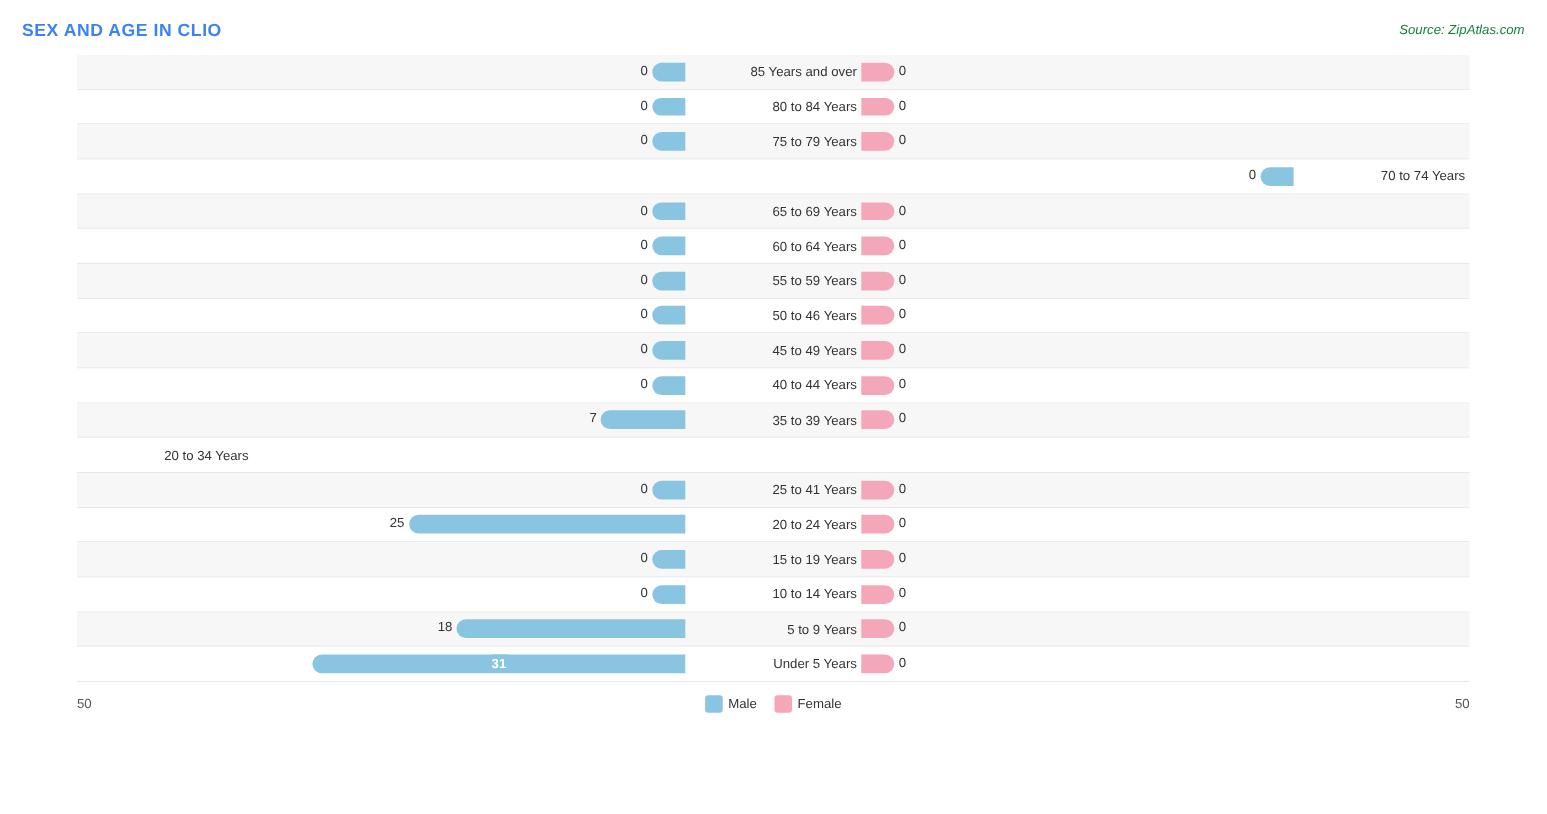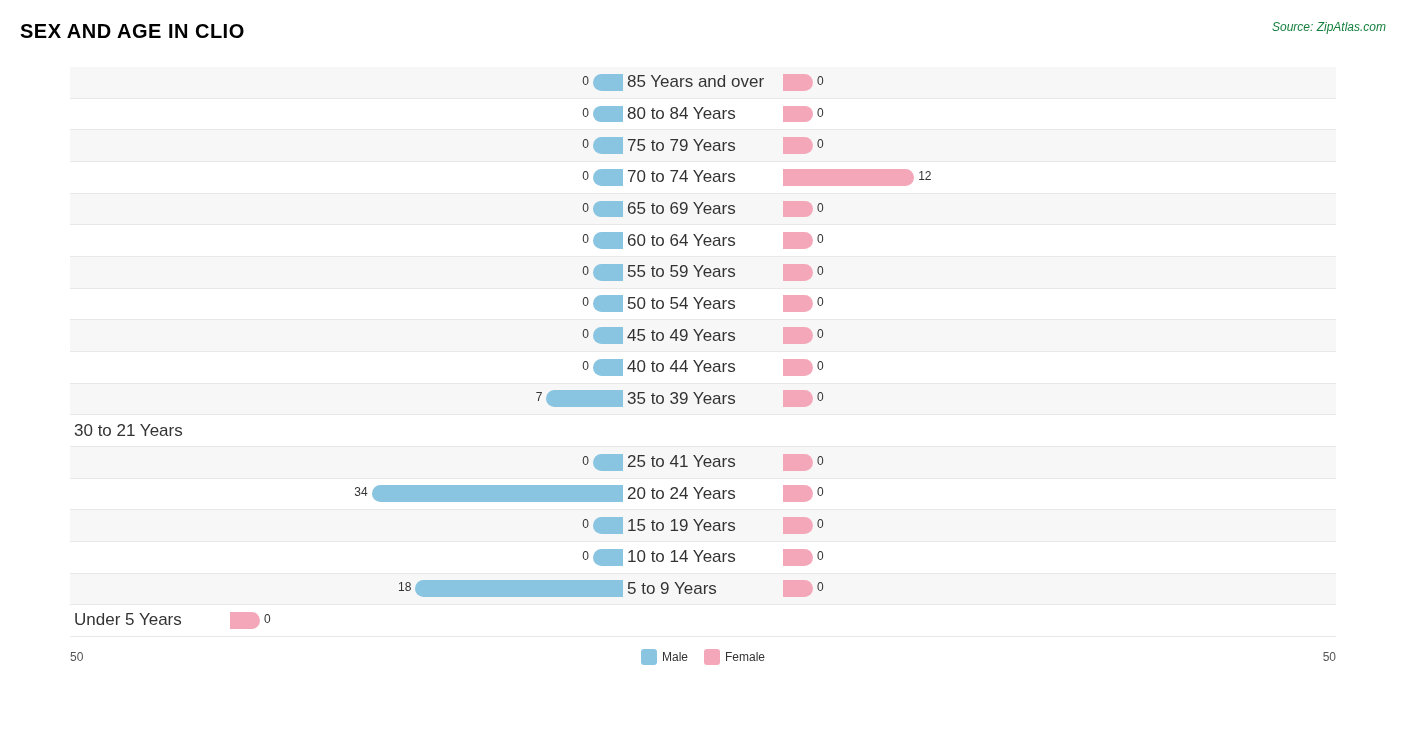--- a/index.html
+++ b/index.html
@@ -11,24 +11,24 @@
       overflow: hidden;
     }
     .chart-container {
       width: 1406px;
       height: 740px;
       padding: 20px 20px 50px 20px;
       position: relative;
       background: #fff;
     }
     .chart-title {
-      font-size: 20px;
+      font-size: 16px;
       font-weight: bold;
-      color: #000000;
-      margin-bottom: 24px;
+      color: #3b82f6;
+      margin-bottom: 12px;
       text-transform: uppercase;
       letter-spacing: 0.5px;
     }
     .source-text {
       position: absolute;
       top: 20px;
       right: 20px;
       font-size: 12px;
       color: #15803d;
       font-style: italic;
@@ -67,22 +67,22 @@
     .right-side {
       flex: 1;
       display: flex;
       align-items: center;
       justify-content: flex-start;
       height: 100%;
       position: relative;
     }
     .center-label {
       width: 160px;
-      text-align: left;
-      font-size: 17px;
+      text-align: right;
+      font-size: 12px;
       color: #333;
       flex-shrink: 0;
       z-index: 2;
       padding: 0 4px;
     }
     .male-bar {
       height: 55%;
       background: #89c4e1;
       border-radius: 12px 0 0 12px;
       min-width: 0;
@@ -204,25 +204,20 @@
             </div>
           </div>
         </div>
         <div class="bar-row">
           <div class="left-side">
             <div class="male-bar" style="width: 30px;">
               <span class="male-value">0</span>
             </div>
           </div>
           <div class="center-label">70 to 74 Years</div>
-          <div class="right-side">
-            <div class="female-bar" style="width: 131.177px;">
-              <span class="female-value">12</span>
-            </div>
-          </div>
         </div>
         <div class="bar-row">
           <div class="left-side">
             <div class="male-bar" style="width: 30px;">
               <span class="male-value">0</span>
             </div>
           </div>
           <div class="center-label">65 to 69 Years</div>
           <div class="right-side">
             <div class="female-bar" style="width: 30px;">
@@ -255,21 +250,21 @@
               <span class="female-value">0</span>
             </div>
           </div>
         </div>
         <div class="bar-row">
           <div class="left-side">
             <div class="male-bar" style="width: 30px;">
               <span class="male-value">0</span>
             </div>
           </div>
-          <div class="center-label">50 to 54 Years</div>
+          <div class="center-label">50 to 46 Years</div>
           <div class="right-side">
             <div class="female-bar" style="width: 30px;">
               <span class="female-value">0</span>
             </div>
           </div>
         </div>
         <div class="bar-row">
           <div class="left-side">
             <div class="male-bar" style="width: 30px;">
               <span class="male-value">0</span>
@@ -302,39 +297,39 @@
             </div>
           </div>
           <div class="center-label">35 to 39 Years</div>
           <div class="right-side">
             <div class="female-bar" style="width: 30px;">
               <span class="female-value">0</span>
             </div>
           </div>
         </div>
         <div class="bar-row">
-          <div class="center-label">30 to 21 Years</div>
+          <div class="center-label">20 to 34 Years</div>
         </div>
         <div class="bar-row">
           <div class="left-side">
             <div class="male-bar" style="width: 30px;">
               <span class="male-value">0</span>
             </div>
           </div>
           <div class="center-label">25 to 41 Years</div>
           <div class="right-side">
             <div class="female-bar" style="width: 30px;">
               <span class="female-value">0</span>
             </div>
           </div>
         </div>
         <div class="bar-row">
           <div class="left-side">
             <div class="male-bar" style="width: 251.422px;">
-              <span class="male-value">34</span>
+              <span class="male-value">25</span>
             </div>
           </div>
           <div class="center-label">20 to 24 Years</div>
           <div class="right-side">
             <div class="female-bar" style="width: 30px;">
               <span class="female-value">0</span>
             </div>
           </div>
         </div>
         <div class="bar-row">
@@ -370,20 +365,25 @@
             </div>
           </div>
           <div class="center-label">5 to 9 Years</div>
           <div class="right-side">
             <div class="female-bar" style="width: 30px;">
               <span class="female-value">0</span>
             </div>
           </div>
         </div>
         <div class="bar-row">
+          <div class="left-side">
+            <div class="male-bar" style="width: 338.873px;">
+              <span style="position: absolute; left: 50%; top: 50%; transform: translate(-50%, -50%); background: rgb(137, 196, 225); color: rgb(255, 255, 255); border-radius: 10px; padding: 1px 7px; font-size: 12px; font-weight: bold; white-space: nowrap; z-index: 3;">31</span>
+            </div>
+          </div>
           <div class="center-label">Under 5 Years</div>
           <div class="right-side">
             <div class="female-bar" style="width: 30px;">
               <span class="female-value">0</span>
             </div>
           </div>
         </div>
       </div>
 
     <div class="bottom-labels">

